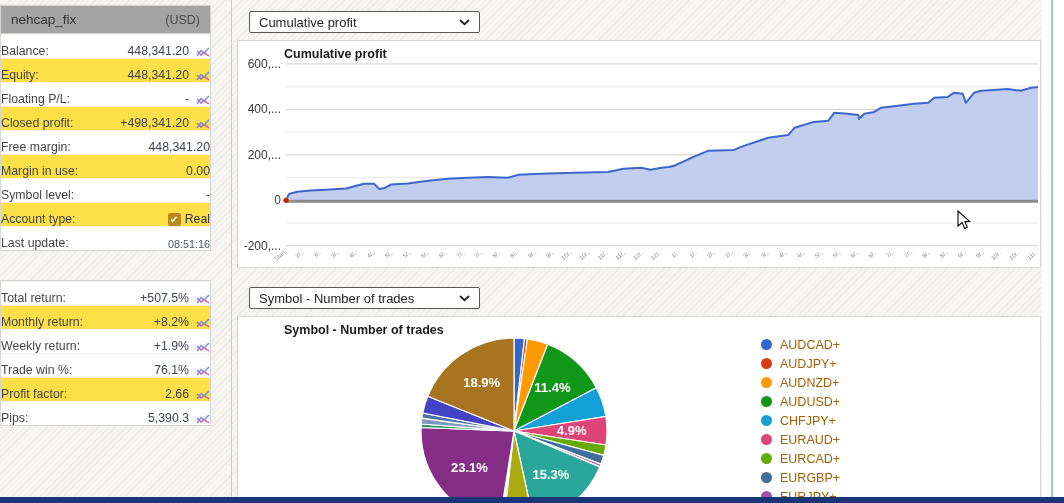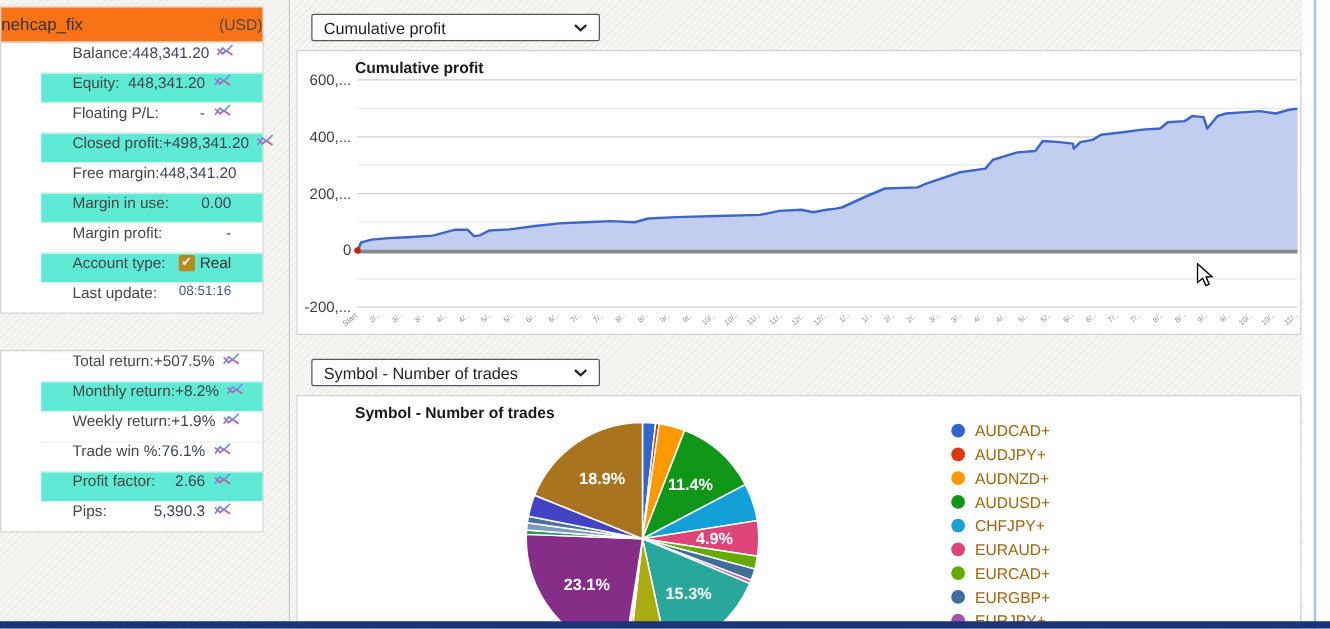--- a/index.html
+++ b/index.html
@@ -4,24 +4,24 @@
 <style>
   html,body{margin:0;padding:0;}
   body{
     width:1064px;height:503px;position:relative;overflow:hidden;
     font-family:"Liberation Sans",sans-serif;
     background:repeating-linear-gradient(135deg,#f6f5f2 0px,#f6f5f2 3px,#edebe8 3px,#edebe8 4px);
   }
   .side-panel{position:absolute;left:0;width:211px;background:#fff;border:1px solid #d6d4d1;box-sizing:border-box;z-index:2;}
   #account-panel{top:5px;}
   #stats-panel{top:280px;}
-  .side-header{height:27px;background:#f97316;border-bottom:1px solid #d6d4d1;display:flex;align-items:center;justify-content:space-between;padding:0 0;font-size:13.5px;color:#333;}
+  .side-header{height:27px;background:#a3a3a3;border-bottom:1px solid #d6d4d1;display:flex;align-items:center;justify-content:space-between;padding:0 10px;font-size:13.5px;color:#333;}
   .side-header .hdr-right{font-size:12.5px;color:#4a4a4a;}
-  .srow{height:24px;display:flex;align-items:flex-start;padding:0 25px;font-size:12.3px;color:#464646;box-sizing:border-box;border-top:1px solid #f1f1f0;margin-left:32px;}
-  .srow.alt{background:#5eead4;}
+  .srow{height:24px;display:flex;align-items:flex-end;padding:0 0;font-size:12.3px;color:#464646;box-sizing:border-box;border-top:1px solid #f1f1f0;}
+  .srow.alt{background:#fde047;}
   .rlabel{white-space:nowrap;}
   .rvalue{flex:1;text-align:right;color:#3e4452;display:flex;justify-content:flex-end;align-items:center;white-space:nowrap;}
   .rvalue.small{font-size:10.8px;color:#4e5a6b;}
   .icon-slot{width:15px;margin-left:6px;display:flex;align-items:center;justify-content:flex-end;}
   .cb{display:inline-block;width:13px;height:13px;border-radius:2px;color:#fff;font-size:10px;line-height:13px;text-align:center;margin-right:4px;}
   #main-divider{position:absolute;left:231px;top:0;width:1px;height:503px;background:#cbc9c5;z-index:1;}
   .dropdown{position:absolute;width:231px;height:22px;background:#fff;border:1px solid #585858;border-radius:2px;display:flex;align-items:center;padding:0 9px;font-size:13px;color:#1f1f1f;box-sizing:border-box;z-index:3;cursor:default;}
   #dd1{left:249px;top:11px;}
   #dd2{left:249px;top:287px;}
   .chev{margin-left:auto;display:flex;align-items:center;}
@@ -95,21 +95,21 @@
     <span class="rlabel">Free margin:</span>
     <span class="rvalue">448,341.20</span>
   </div>
 
   <div class="srow alt">
     <span class="rlabel">Margin in use:</span>
     <span class="rvalue">0.00</span>
   </div>
 
   <div class="srow">
-    <span class="rlabel">Margin profit:</span>
+    <span class="rlabel">Symbol level:</span>
     <span class="rvalue">-</span>
   </div>
 
   <div class="srow alt">
     <span class="rlabel">Account type:</span>
     <span class="rvalue">
           <span class="cb" style="background: rgb(184, 137, 28);">✔</span>
           <span style="color: rgb(51, 51, 51);">Real</span>
         </span>
   </div>

